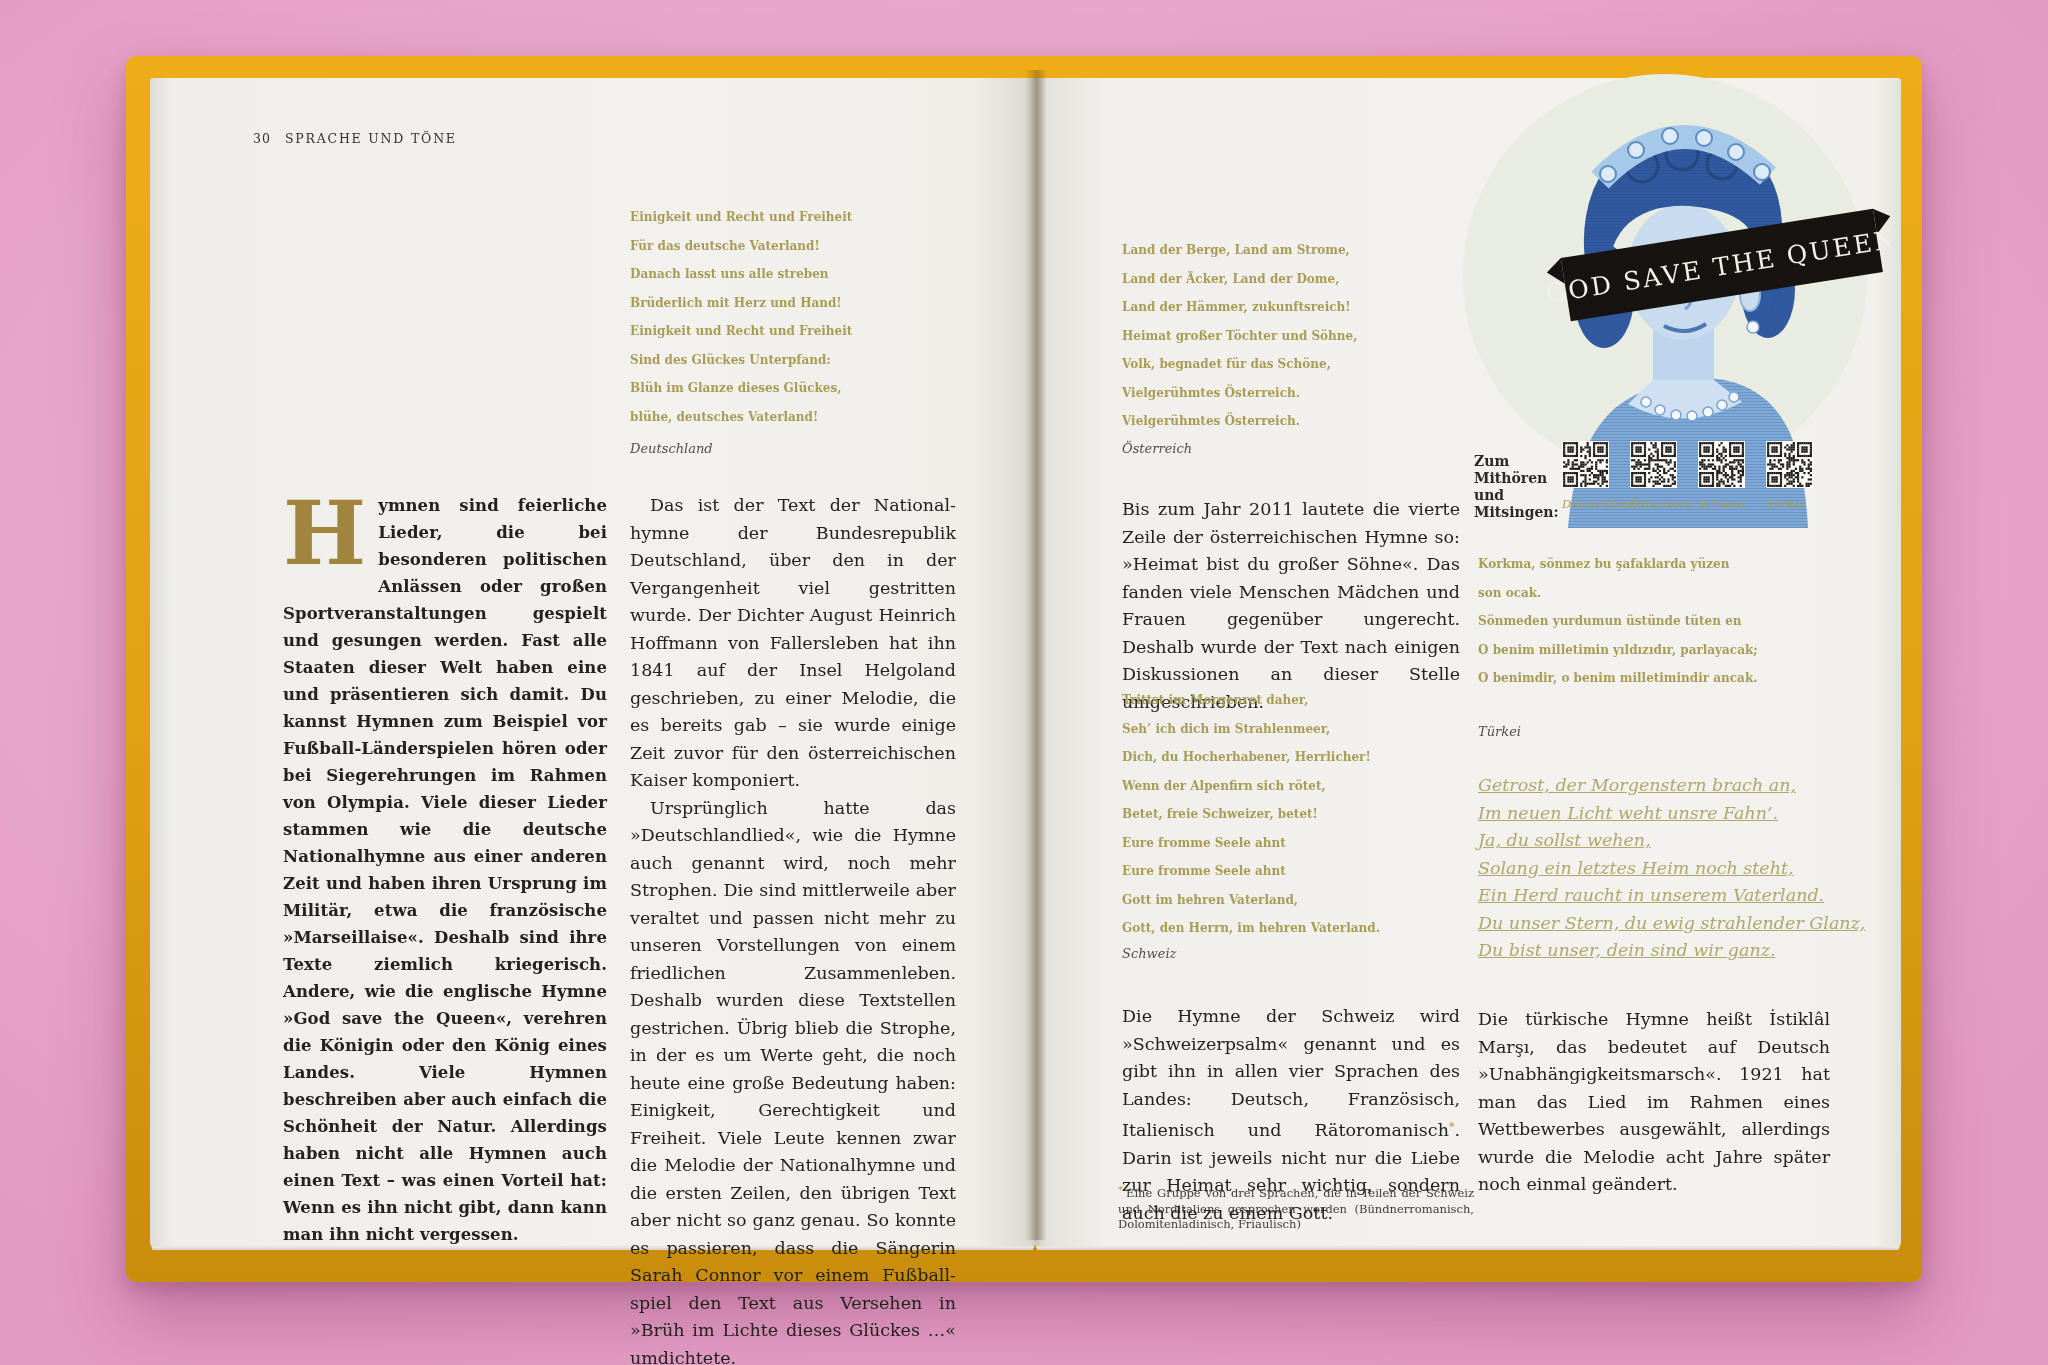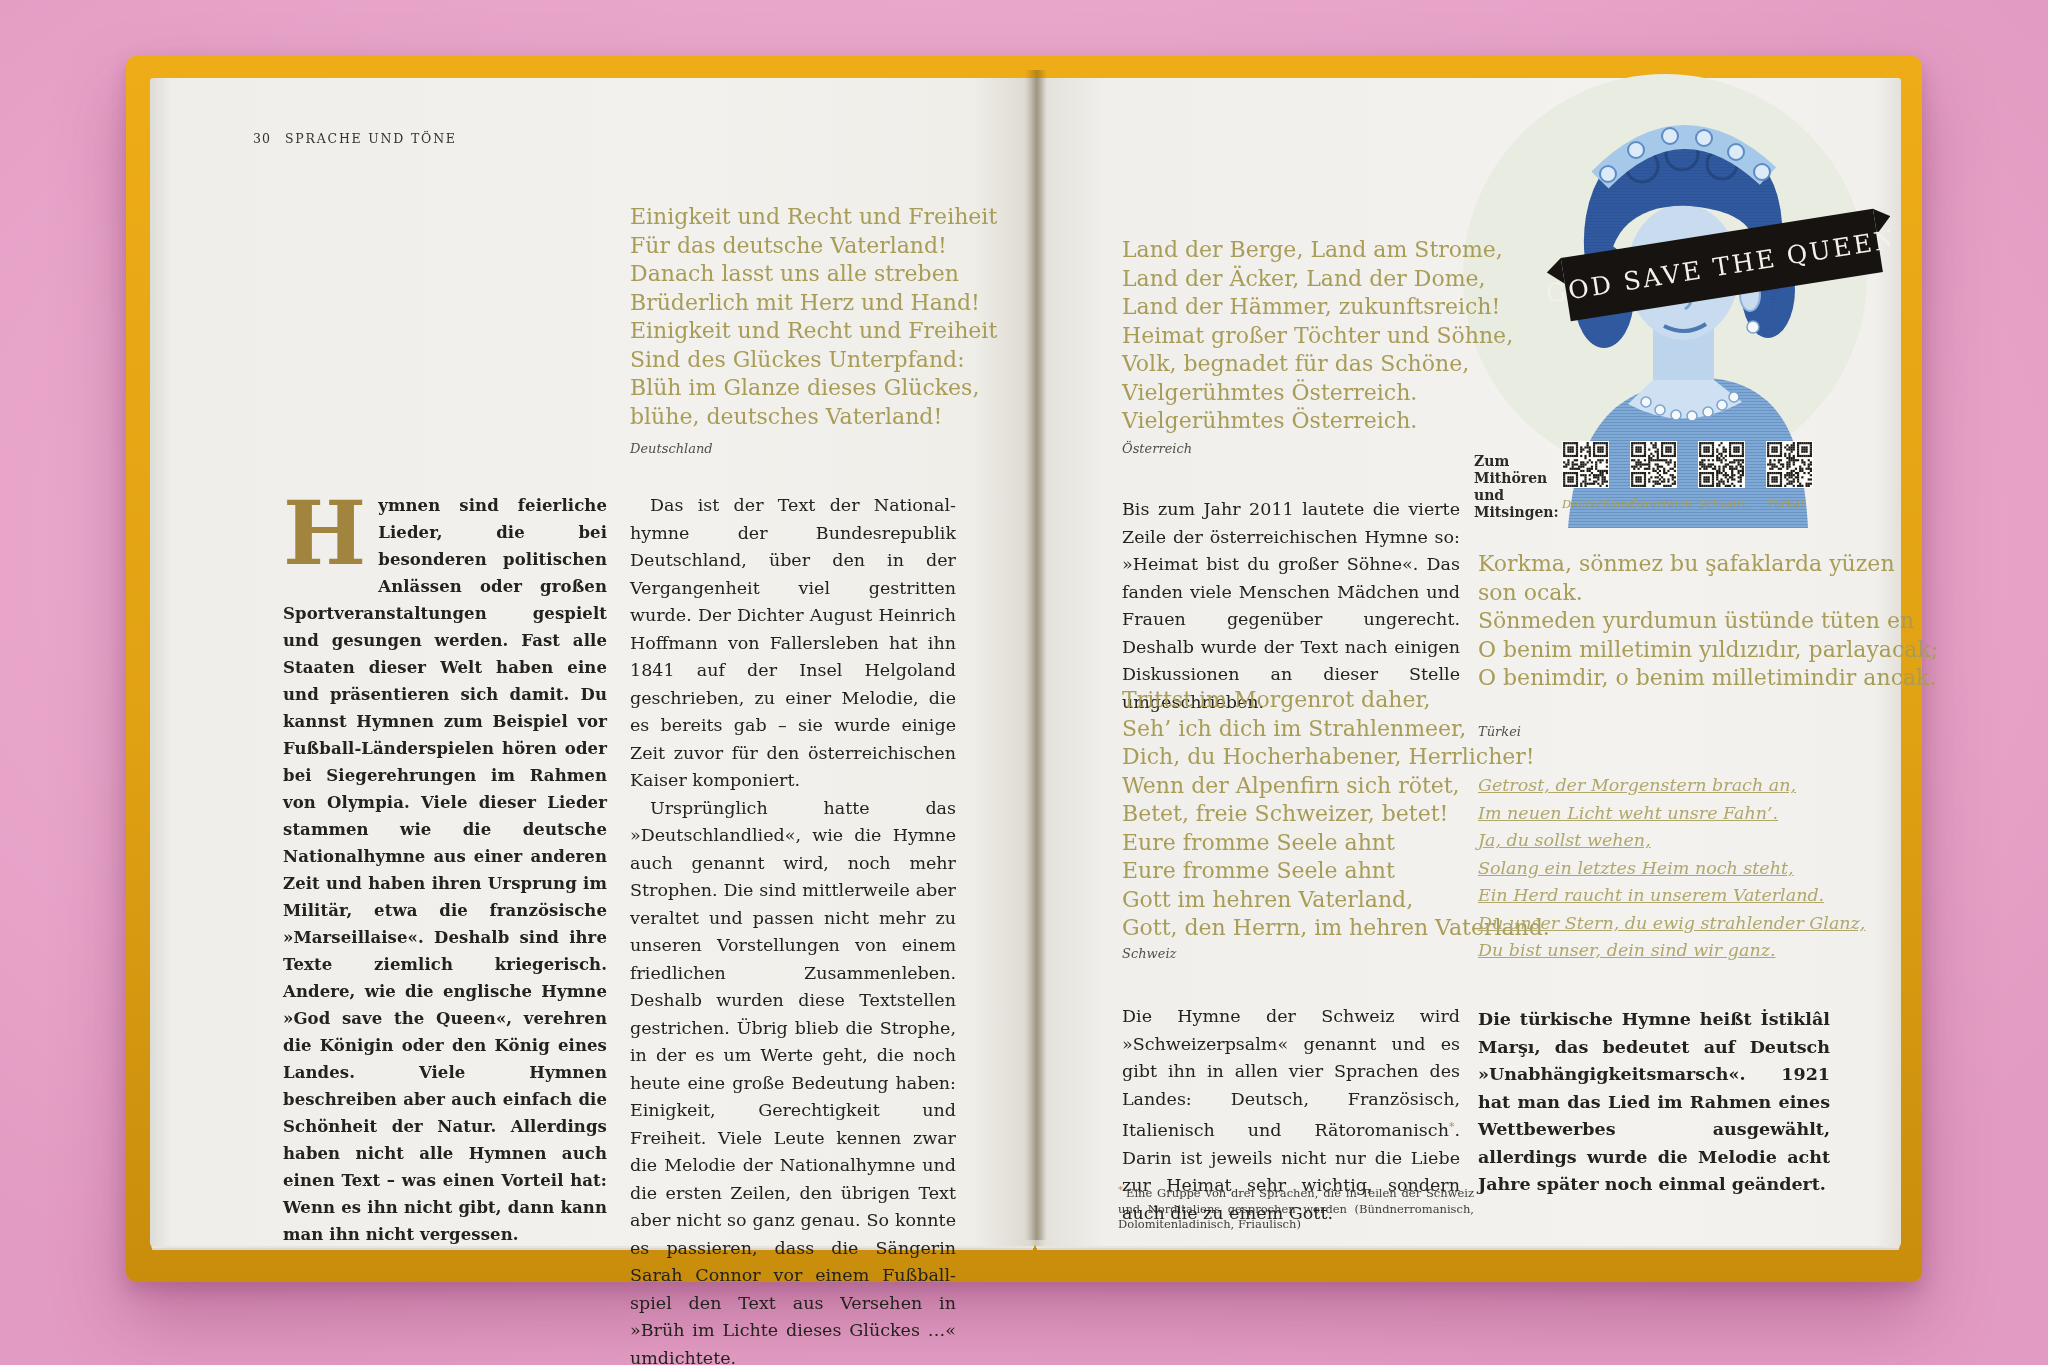--- a/index.html
+++ b/index.html
@@ -15,21 +15,21 @@
     box-shadow:0 3px 0 -1px #e7e5df, 0 6px 0 -2px #dcd8cf;}
   .page-right{left:909px;width:866px;border-radius:0 3px 3px 0;
     background:linear-gradient(90deg,#c9c3b6 0%,#e3e1da 1.2%,#f0efeb 8%,#f3f2ee 70%,#f1f0ec 97%,#e4e1da 100%);
     box-shadow:0 3px 0 -1px #e7e5df, 0 6px 0 -2px #dcd8cf;}
   .spine{position:absolute;left:1025px;top:70px;width:22px;height:1170px;
     background:linear-gradient(90deg,rgba(70,55,25,0) 0%,rgba(70,55,25,.28) 45%,rgba(70,55,25,.34) 55%,rgba(70,55,25,0) 100%);}
   .abs{position:absolute;}
   
   .runhead{font-size:12.5px;letter-spacing:1.8px;color:#34322d;white-space:nowrap;}
   .runhead .num{margin-right:14px;letter-spacing:1px;}
-  .gold-poem{font-size:22px;line-height:28.5px;font-weight:normal;color:#a89c57;}
+  .gold-poem{font-size:12px;line-height:28.5px;font-weight:bold;color:#a89c57;}
   .gold-poem .pline{white-space:pre;}
   .caption{font-style:italic;font-size:13px;color:#514f49;}
   .body{font-size:17.5px;line-height:27.5px;color:#23221e;text-align:justify;hyphens:manual;}
   .body p{margin:0;text-indent:20px;}
   .body p.noindent{text-indent:0;margin-top:8px;}
   .intro{font-weight:bold;font-size:16.5px;line-height:27px;letter-spacing:.1px;}
   .dropcap{float:left;font-size:88px;line-height:74px;height:82px;font-weight:bold;
     color:#a1853e;margin:4px 12px 0 0;}
   .footnote{font-size:11.5px;line-height:15.5px;color:#3e3c36;text-align:justify;}
   .fn-mark{color:#b9894a;font-size:10px;vertical-align:4px;margin-right:3px;}
@@ -1088,18 +1088,18 @@
   <div class="abs translation" style="left:1478px;top:772px;width:400px;text-decoration:underline;">
       <div class="pline">Getrost, der Morgenstern brach an,</div>
       <div class="pline">Im neuen Licht weht unsre Fahn’.</div>
       <div class="pline">Ja, du sollst wehen,</div>
       <div class="pline">Solang ein letztes Heim noch steht,</div>
       <div class="pline">Ein Herd raucht in unserem Vaterland.</div>
       <div class="pline">Du unser Stern, du ewig strahlender Glanz,</div>
       <div class="pline">Du bist unser, dein sind wir ganz.</div>
     </div>
 
-  <div class="abs body" style="left:1478px;top:998px;width:352px;font-weight:bold;">
+  <div class="abs body" style="left:1478px;top:998px;width:352px;">
     <p class="noindent">Die türkische Hymne heißt İstiklâl Marşı, das bedeutet auf Deutsch »Unab­hängig­keits­marsch«. 1921 hat man das Lied im Rahmen eines Wettbewerbes ausgewählt, allerdings wurde die Melodie acht Jahre später noch einmal geändert.</p>
   </div>
 
   <div class="spine"></div>
 </div>
 
 </body></html>

